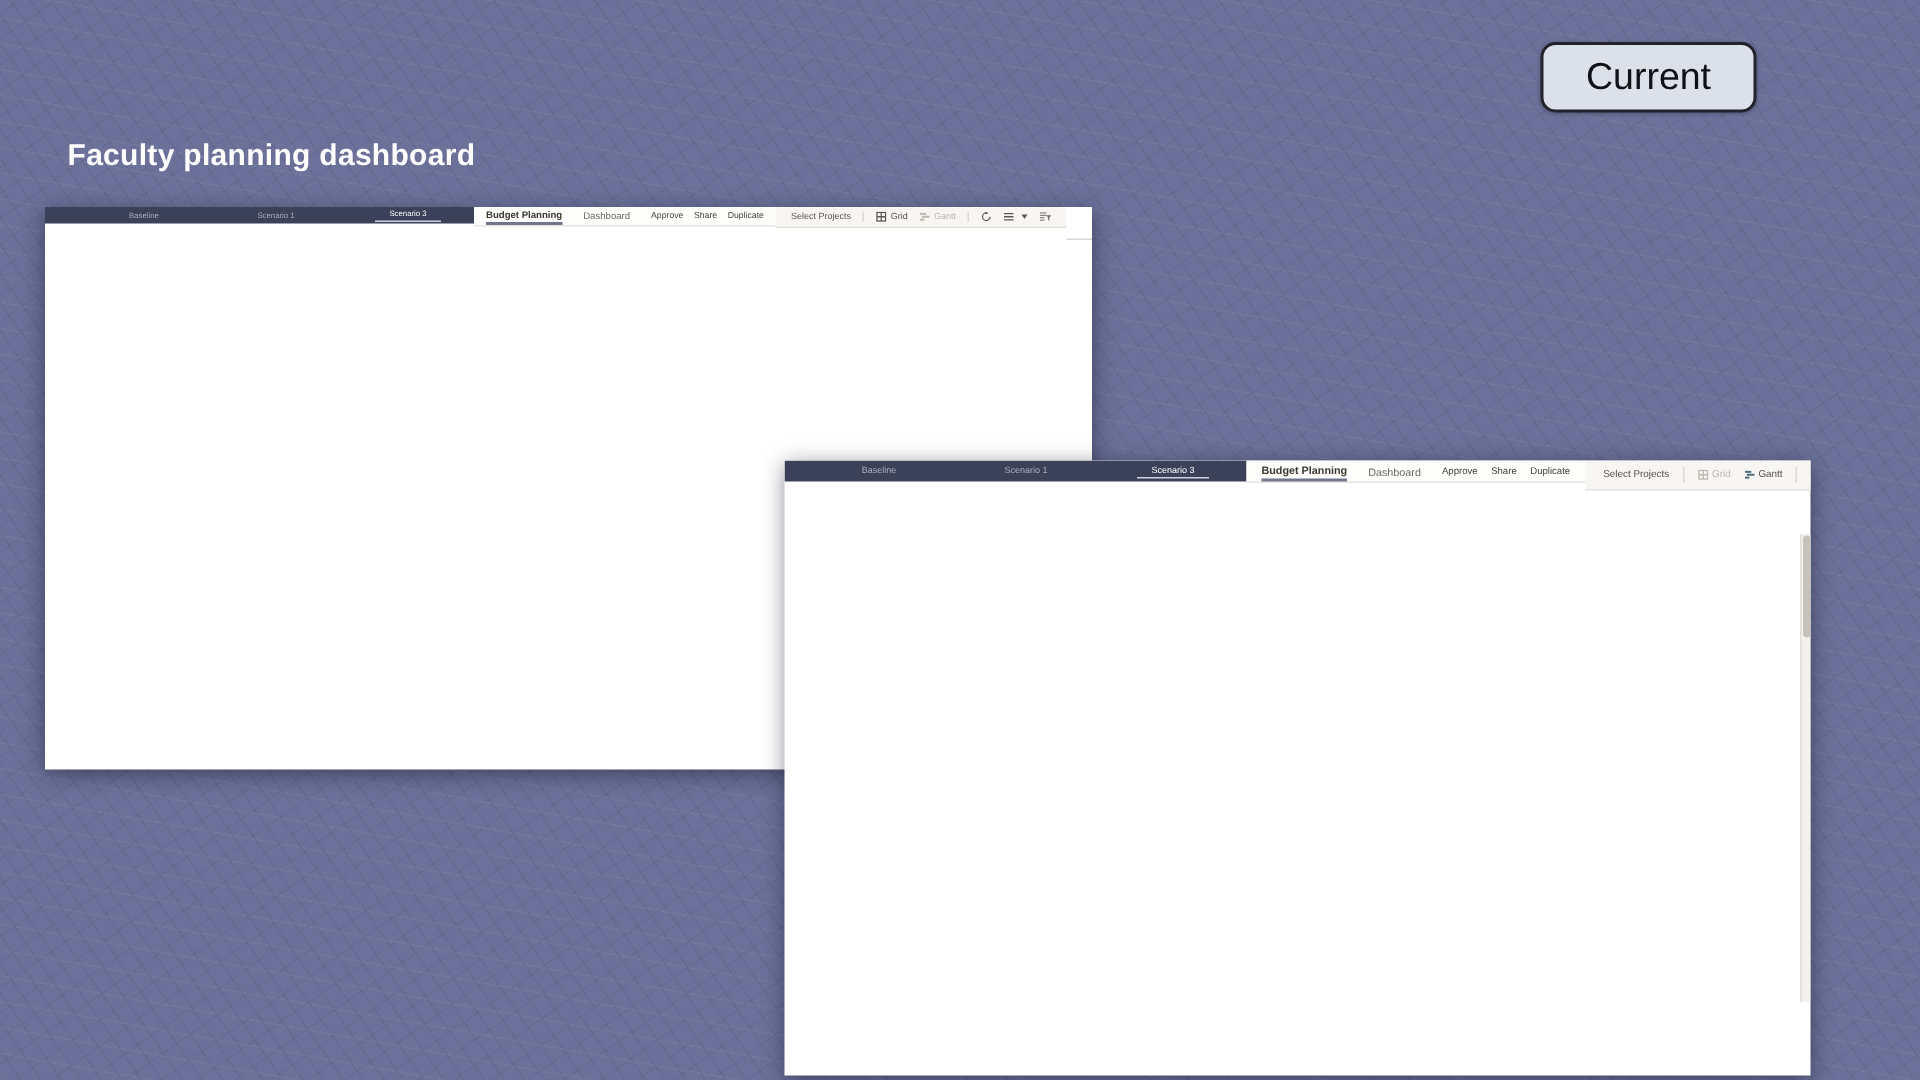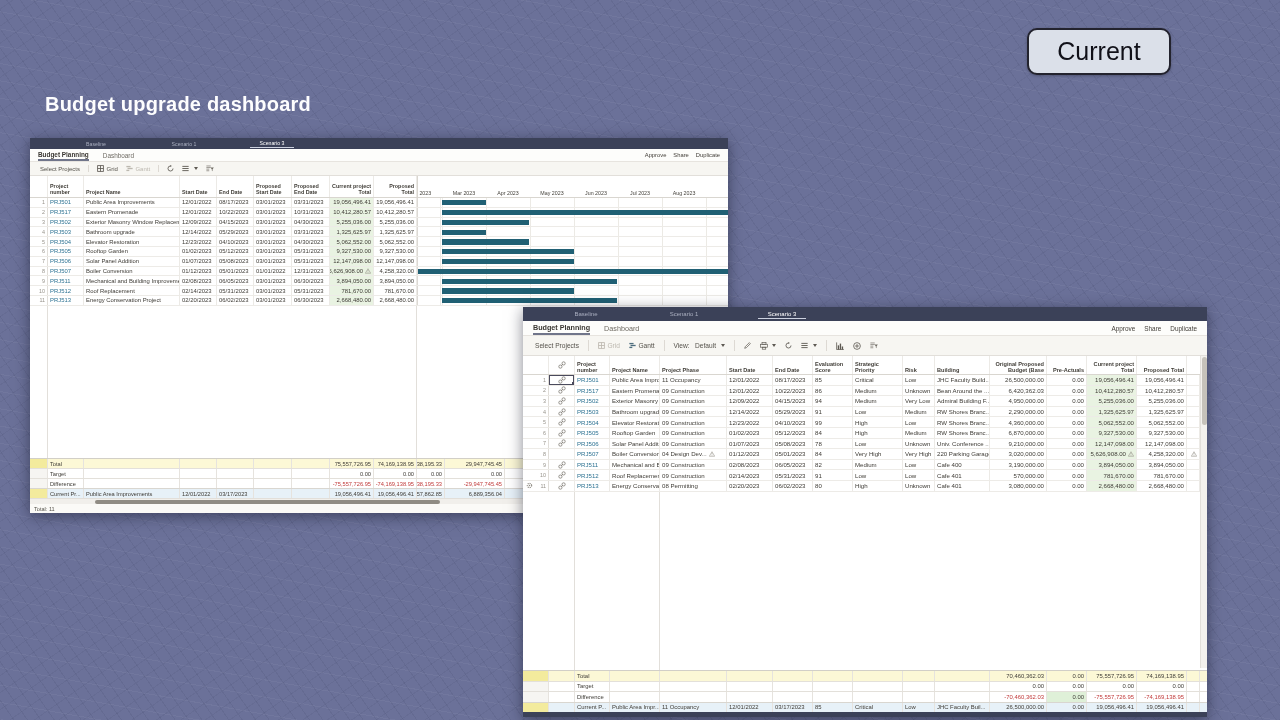--- a/index.html
+++ b/index.html
@@ -9,21 +9,21 @@
     background-color:#6b7199;
     background-image:
       repeating-linear-gradient(55deg, rgba(44,50,80,.10) 0 1px, transparent 1px 11px),
       repeating-linear-gradient(-35deg, rgba(44,50,80,.08) 0 1px, transparent 1px 14px),
       repeating-linear-gradient(10deg, rgba(230,232,244,.05) 0 1px, transparent 1px 17px);}
   .badge{position:absolute;left:1027px;top:28px;width:144px;height:47px;background:#dbe0e9;
     border:2px solid #23232e;border-radius:10px;display:flex;align-items:center;justify-content:center;
     font-size:25px;color:#101018;box-shadow:0 1px 3px rgba(0,0,0,.25)}
   .title{position:absolute;left:45px;top:93px;font-size:20px;font-weight:bold;color:#fdfdfe;letter-spacing:.2px}
 
-  .win{position:absolute;background:#fff;box-shadow:0 3px 14px rgba(15,18,35,.5);display:flex;flex-direction:column;overflow:hidden}
+  .win{position:absolute;background:#fff;box-shadow:0 3px 14px rgba(15,18,35,.5);display:flex;flex-direction:row;overflow:hidden}
   #winA{left:30px;top:138px;width:698px;height:375px;z-index:1}
   #winB{left:523px;top:307px;width:684px;height:410px;z-index:2}
 
   .topbar{background:#3b4158;display:flex;flex:none}
   #winA .topbar{height:11px;padding-left:22px}
   #winB .topbar{height:14px;padding-left:14px}
   .scn-tab{color:#a9aebf;display:flex;align-items:center;justify-content:center;height:100%}
   #winA .scn-tab{width:88px;font-size:5.2px}
   #winB .scn-tab{width:98px;font-size:6px}
   .scn-tab.active{color:#fff}
@@ -102,21 +102,21 @@
   .vthumb{position:absolute;top:1px;left:1px;width:5px;height:68px;background:#c6c2ba;border-radius:2.5px}
   .botstrip{height:5px;background:#3b4158;flex:none}
 </style>
 </head>
 <body>
 
 <div class="slide">
   <div class="badge">
     <span>Current</span>
   </div>
-  <div class="title">Budget upgrade dashboard</div>
+  <div class="title">Faculty planning dashboard</div>
 
   <div class="win" id="winA">
     <div class="topbar">
         <div class="scn-tab">
           <span class="t">Baseline</span>
         </div>
         <div class="scn-tab">
           <span class="t">Scenario 1</span>
         </div>
         <div class="scn-tab active">

